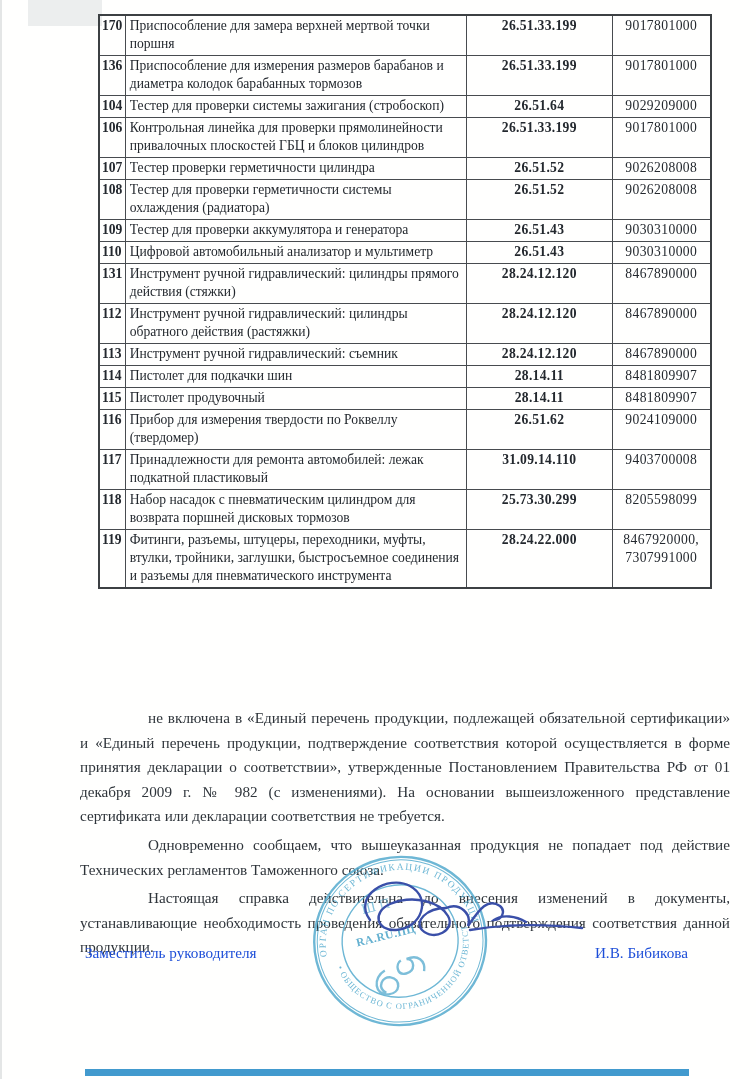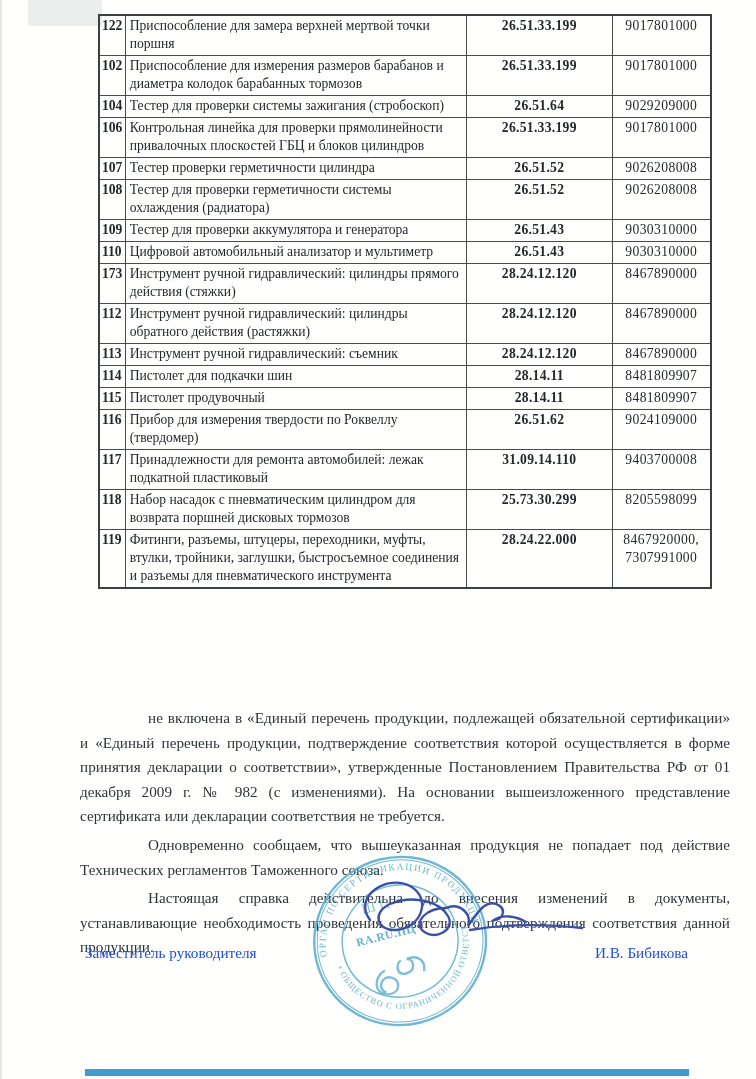--- a/index.html
+++ b/index.html
@@ -73,28 +73,28 @@
 
   <table class="items-table">
     <colgroup>
       <col class="col-num">
         <col class="col-desc">
         <col class="col-okpd">
         <col class="col-tnved">
     </colgroup>
     <tbody>
     <tr>
-      <td class="cell-num">122</td>
+      <td class="cell-num">170</td>
       <td class="cell-desc">Приспособление для замера верхней мертвой точки поршня</td>
       <td class="cell-okpd">26.51.33.199</td>
       <td class="cell-tnved">9017801000</td>
     </tr>
 
     <tr>
-      <td class="cell-num">102</td>
+      <td class="cell-num">136</td>
       <td class="cell-desc">Приспособление для измерения размеров барабанов и диаметра колодок барабанных тормозов</td>
       <td class="cell-okpd">26.51.33.199</td>
       <td class="cell-tnved">9017801000</td>
     </tr>
 
 
     <tr>
       <td class="cell-num">104</td>
       <td class="cell-desc">Тестер для проверки системы зажигания (стробоскоп)</td>
       <td class="cell-okpd">26.51.64</td>
@@ -131,21 +131,21 @@
     </tr>
 
     <tr>
       <td class="cell-num">110</td>
       <td class="cell-desc">Цифровой автомобильный анализатор и мультиметр</td>
       <td class="cell-okpd">26.51.43</td>
       <td class="cell-tnved">9030310000</td>
     </tr>
 
     <tr>
-      <td class="cell-num">173</td>
+      <td class="cell-num">131</td>
       <td class="cell-desc">Инструмент ручной гидравлический: цилиндры прямого действия (стяжки)</td>
       <td class="cell-okpd">28.24.12.120</td>
       <td class="cell-tnved">8467890000</td>
     </tr>
 
     <tr>
       <td class="cell-num">112</td>
       <td class="cell-desc">Инструмент ручной гидравлический: цилиндры обратного действия (растяжки)</td>
       <td class="cell-okpd">28.24.12.120</td>
       <td class="cell-tnved">8467890000</td>

